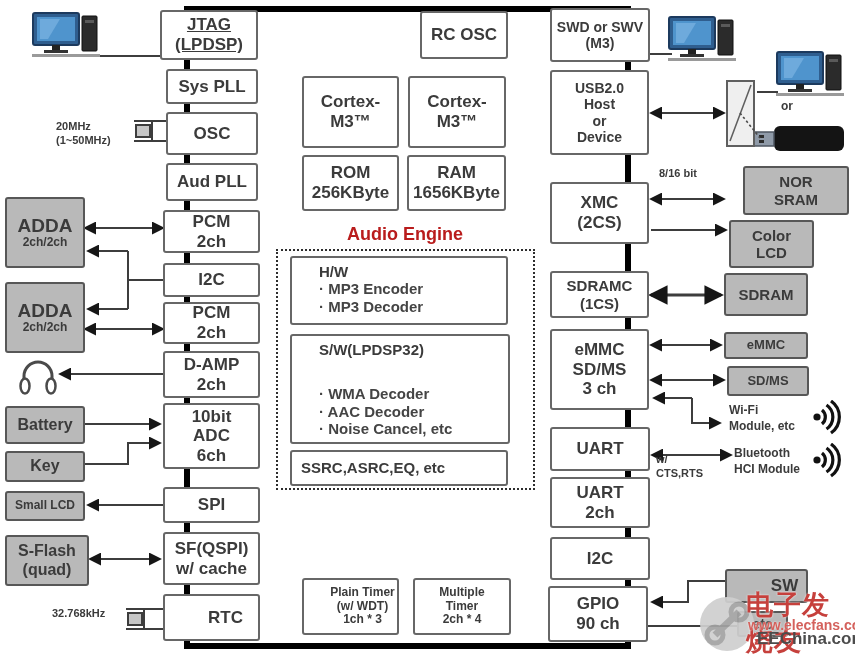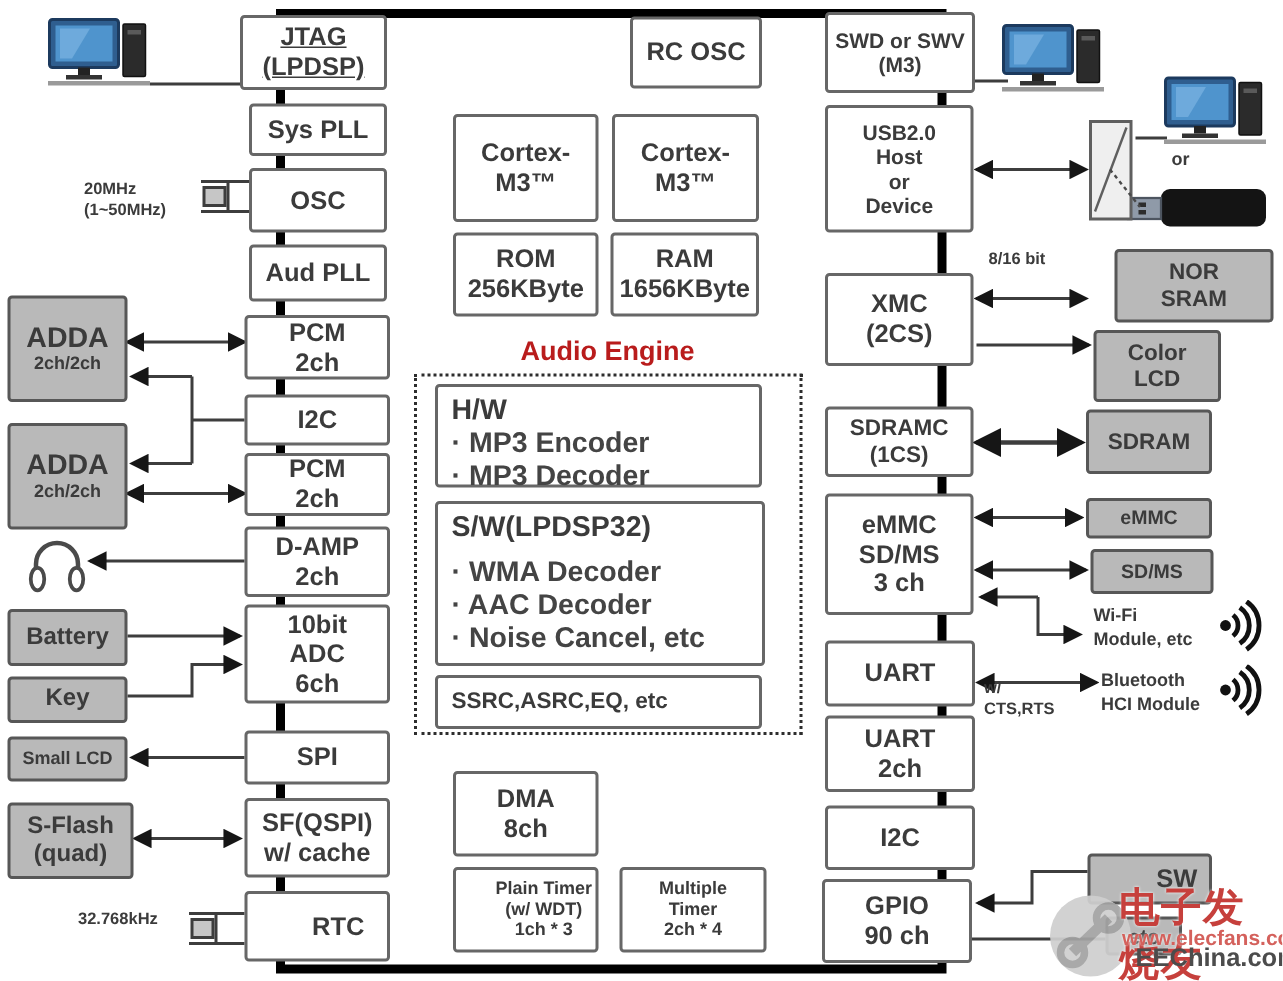--- a/index.html
+++ b/index.html
@@ -7,21 +7,21 @@
          font-family:"Liberation Sans","DejaVu Sans",sans-serif;}
   .layer{position:absolute;left:0;top:0;z-index:0;pointer-events:none;}
   .box{position:absolute;z-index:2;box-sizing:border-box;background:#fff;
        border:2px solid #676767;border-radius:3px;display:flex;align-items:center;
        justify-content:center;text-align:center;font-weight:700;color:#3b3b3b;
        font-size:17px;line-height:1.15;white-space:pre-line;}
   .gray{background:#b9b9b9;border-color:#575757;}
   .f15{font-size:15px;} .f14{font-size:14px;} .f13{font-size:13px;} .f12{font-size:12px;} .f16{font-size:16px;}
   .dashed{position:absolute;z-index:1;border:2px dotted #2d2d2d;box-sizing:border-box;background:transparent;}
   .ae{flex-direction:column;align-items:flex-start;justify-content:flex-start;
-      padding:5px 9px;font-size:19px;text-align:left;}
+      padding:5px 27px;font-size:15px;text-align:left;}
   .ae-head{display:block;}
   .ae-lines{display:block;white-space:pre-line;font-weight:700;color:#444;}
   .left-align{justify-content:flex-start;padding-left:9px;text-align:left;}
   .note{position:absolute;z-index:2;font-weight:700;color:#3b3b3b;font-size:11px;
         line-height:1.3;white-space:pre-line;}
   .title{position:absolute;z-index:2;font-weight:700;color:#b91c1c;font-size:18px;text-align:center;}
   .icon{position:absolute;z-index:2;}
   .adda-title{display:block;font-size:19px;line-height:1.05;}
   .adda-sub{display:block;font-size:12px;}
   .wm{position:absolute;z-index:5;font-weight:700;}
@@ -191,22 +191,20 @@
 · MP3 Decoder</span>
   </div>
   <div class="box ae" style="left:290px;top:334px;width:220px;height:110px;justify-content:space-between;">
     <span class="ae-head">S/W(LPDSP32)</span>
     <span class="ae-lines">· WMA Decoder
 · AAC Decoder
 · Noise Cancel, etc</span>
   </div>
   <div class="box f15 left-align" style="left:290px;top:450px;width:218px;height:36px;">SSRC,ASRC,EQ, etc</div>
 
-  <div class="box" style="left:302px;top:514px;width:97px;height:57px;">DMA
-8ch</div>
   <div class="box f12" style="left:302px;top:578px;width:97px;height:57px;padding-left:24px;">Plain Timer
 (w/ WDT)
 1ch * 3</div>
   <div class="box f12" style="left:413px;top:578px;width:98px;height:57px;">Multiple
 Timer
 2ch * 4</div>
 
   <div class="box f14" style="left:550px;top:8px;width:100px;height:54px;">SWD or SWV
 (M3)</div>
   <div class="box f14" style="left:550px;top:70px;width:99px;height:85px;">USB2.0

